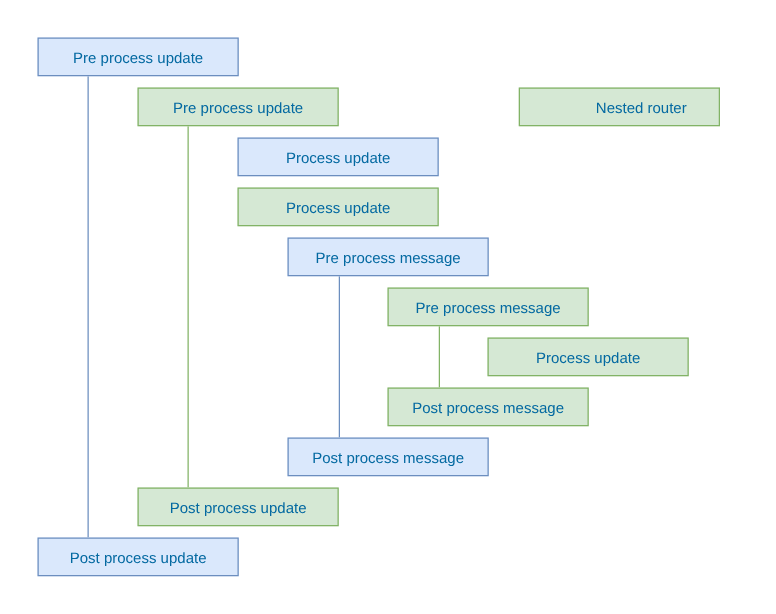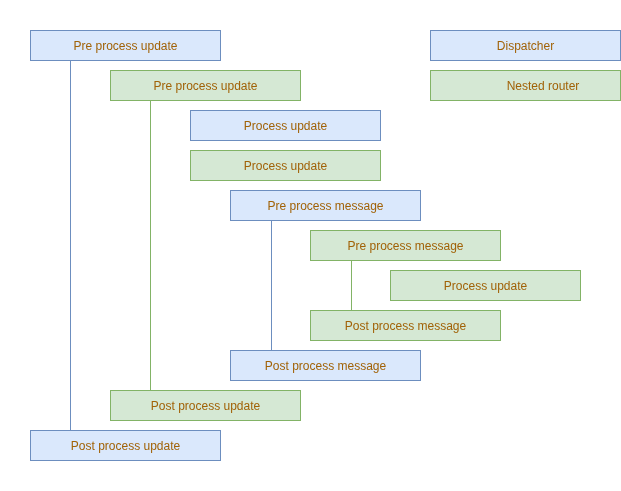--- a/index.html
+++ b/index.html
@@ -15,28 +15,28 @@
   }
   #canvas {
     position: relative;
     width: 621px;
     height: 491px;
     background: #ffffff;
   }
   .node {
     position: absolute;
     box-sizing: border-box;
-    width: 191px;
+    width: 161px;
     height: 31px;
     display: flex;
     align-items: center;
     justify-content: center;
     font-size: 12px;
     line-height: 1;
-    color: #a16207;
+    color: #0369a1;
     border-width: 1px;
     border-style: solid;
     white-space: nowrap;
     z-index: 2;
   }
   .node.dispatcher {
     background: #dae8fc;
     border-color: #6c8ebf;
   }
   .node.nested {
@@ -89,19 +89,16 @@
     </div>
     <div class="node dispatcher" style="left: 230px; top: 350px;">
       <span>Post process message</span>
     </div>
     <div class="node nested" style="left: 110px; top: 390px;">
       <span>Post process update</span>
     </div>
     <div class="node dispatcher" style="left: 30px; top: 430px;">
       <span>Post process update</span>
     </div>
-    <div class="node dispatcher" style="left: 430px; top: 30px;">
-      <span>Dispatcher</span>
-    </div>
-    <div class="node nested" style="left: 430px; top: 70px; padding-left: 35px;">
+    <div class="node nested" style="left: 415px; top: 70px; padding-left: 35px;">
       <span>Nested router</span>
     </div>
   </div>
 
 </body></html>

